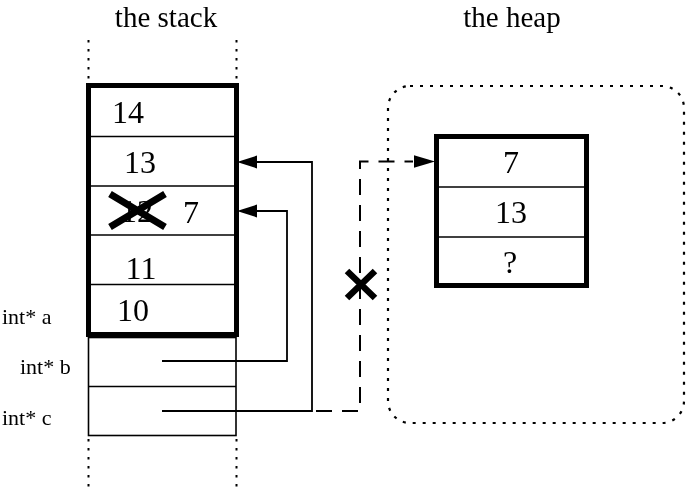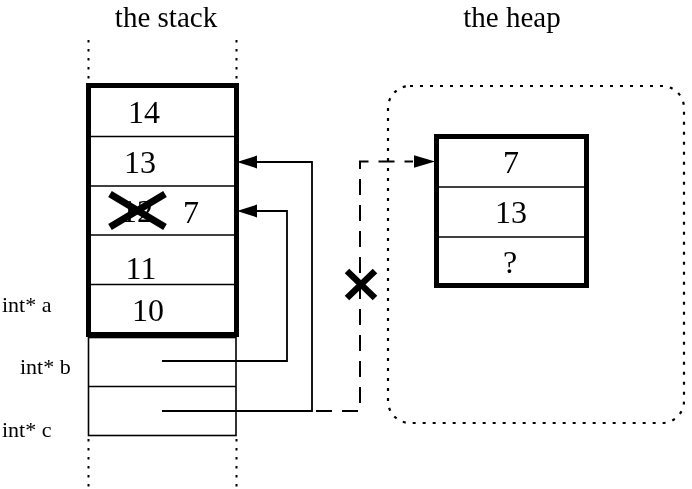--- a/index.html
+++ b/index.html
@@ -40,30 +40,30 @@
 </head>
 <body>
 
 <div class="canvas">
 
   <div class="textlayer">
 
     <span class="txt title" style="left:166px; top:17px">the stack</span>
     <span class="txt title" style="left:512px; top:17px">the heap</span>
 
-    <span class="txt num" style="left:144px; top:112px">14</span>
+    <span class="txt num" style="left:128px; top:112px">14</span>
     <span class="txt num" style="left:140px; top:162px">13</span>
     <span class="txt num" style="left:137px; top:211px">12</span>
     <span class="txt num" style="left:191px; top:212px">7</span>
     <span class="txt num" style="left:141px; top:268px">11</span>
-    <span class="txt num" style="left:148px; top:310px">10</span>
+    <span class="txt num" style="left:133px; top:310px">10</span>
 
-    <span class="plabel" style="left:2px; top:305px">int* a</span>
+    <span class="plabel" style="left:2px; top:317px">int* a</span>
     <span class="plabel" style="left:20px; top:367px">int* b</span>
-    <span class="plabel" style="left:2px; top:430px">int* c</span>
+    <span class="plabel" style="left:2px; top:418px">int* c</span>
 
     <span class="txt num" style="left:511px; top:162px">7</span>
     <span class="txt num" style="left:511px; top:212px">13</span>
     <span class="txt num" style="left:510px; top:262px">?</span>
   </div>
 
   <svg class="overlay" width="692" height="489" viewBox="0 0 692 489">
 
     <g stroke="currentColor" fill="none" stroke-width="2" stroke-dasharray="2.5,6.5">
       <path d="M88.5,40 V84"></path>

